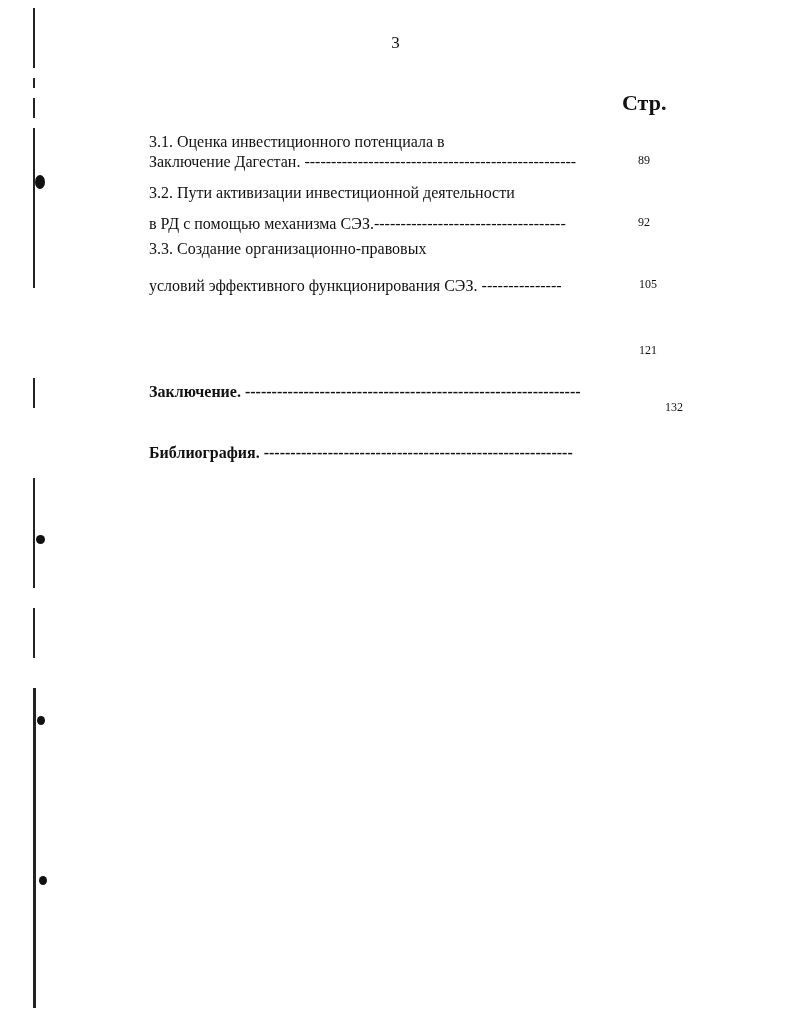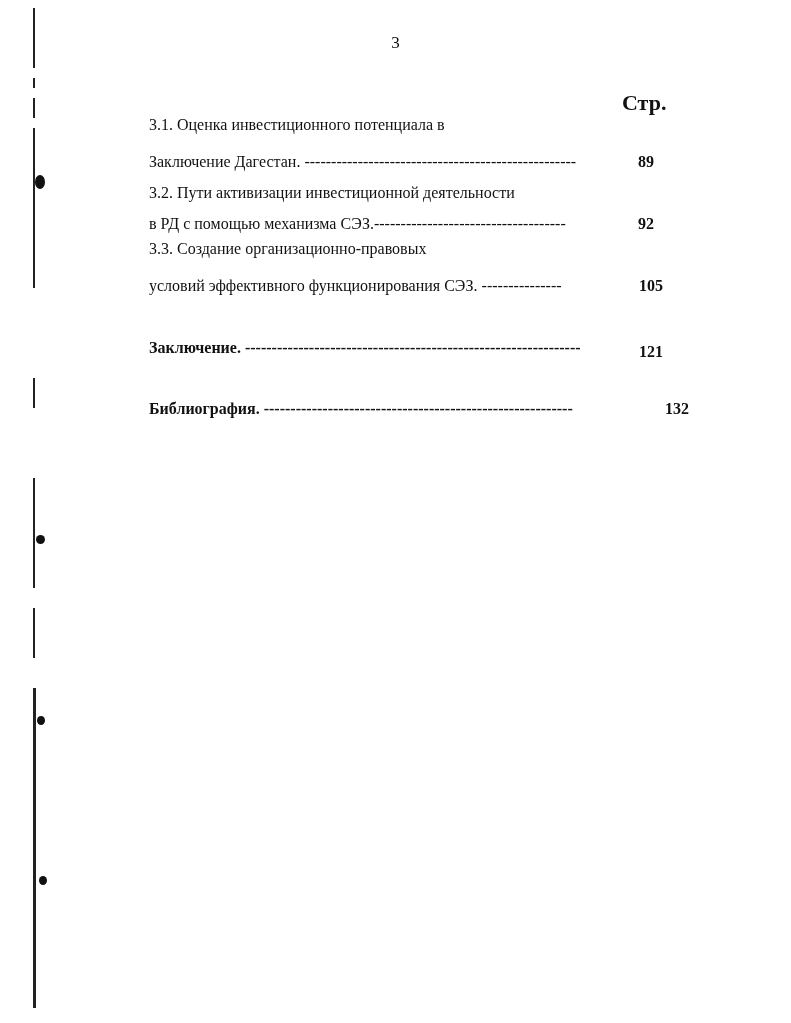--- a/index.html
+++ b/index.html
@@ -4,22 +4,22 @@
 <style>
   html, body { margin: 0; padding: 0; background: #ffffff; }
   body { width: 791px; height: 1023px; position: relative; overflow: hidden;
          font-family: "Liberation Serif", serif; color: #111; }
   .scan-edge { position: absolute; left: 33px; top: 8px; width: 2px; height: 1010px; }
   .scan-edge span { position: absolute; left: 0; width: 1.5px; background: #222; }
   .blot { position: absolute; background: #111; border-radius: 50%; }
   .page-number { position: absolute; top: 33px; left: 0; width: 791px; text-align: center; font-size: 17px; }
   .col-head { position: absolute; top: 90px; left: 622px; font-size: 22px; font-weight: bold; }
   .toc-line { position: absolute; left: 149px; font-size: 16px; white-space: nowrap; }
-  .toc-num { position: absolute; font-size: 16px; font-weight: bold; }
-  .bold { font-weight: bold; }
+  .toc-num { position: absolute; font-size: 12px; }
+  .bold { font-weight: bold; margin-top: 44px; }
 </style>
 </head>
 <body>
 
 <div class="scan-edge">
   <span style="top:0;height:60px"></span>
   <span style="top:70px;height:10px"></span>
   <span style="top:90px;height:20px"></span>
   <span style="top:120px;height:160px"></span>
   <span style="top:370px;height:30px"></span>
@@ -29,21 +29,21 @@
 </div>
 <div class="blot" style="left:35px;top:175px;width:10px;height:14px"></div>
 <div class="blot" style="left:36px;top:535px;width:9px;height:9px"></div>
 <div class="blot" style="left:37px;top:716px;width:8px;height:9px"></div>
 <div class="blot" style="left:39px;top:876px;width:8px;height:9px"></div>
 
 <div class="page-number">3</div>
 <div class="col-head">Стр.</div>
 
 <div>
-  <div class="toc-line" style="top:116px">3.1. Оценка инвестиционного потенциала в</div>
+  <div class="toc-line" style="top:133px">3.1. Оценка инвестиционного потенциала в</div>
   <div class="toc-line" style="top:153px">Заключение Дагестан. ---------------------------------------------------</div>
   <div class="toc-num" style="top:153px;left:638px">89</div>
 </div>
 
 <div>
   <div class="toc-line" style="top:184px">3.2. Пути  активизации  инвестиционной деятельности</div>
   <div class="toc-line" style="top:215px">в РД с помощью механизма СЭЗ.------------------------------------</div>
   <div class="toc-num" style="top:215px;left:638px">92</div>
 </div>
 

